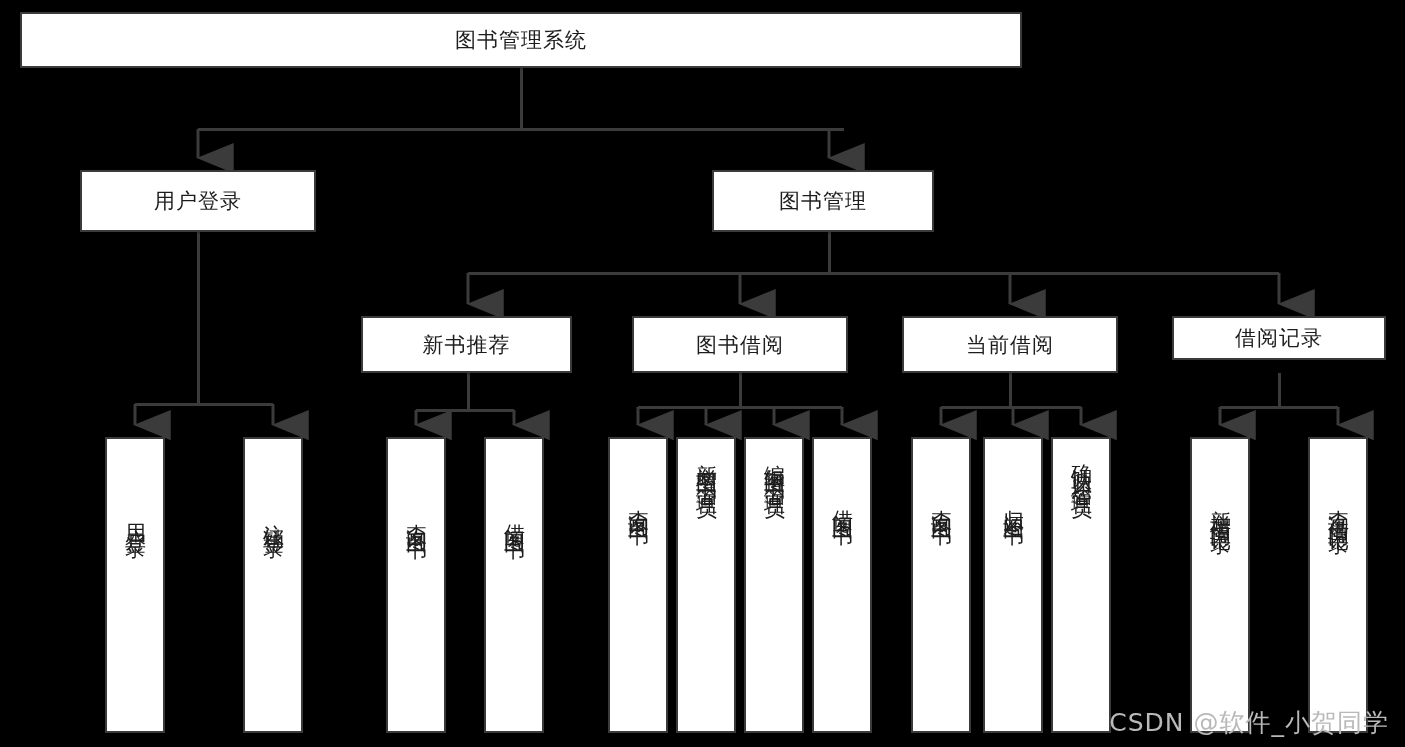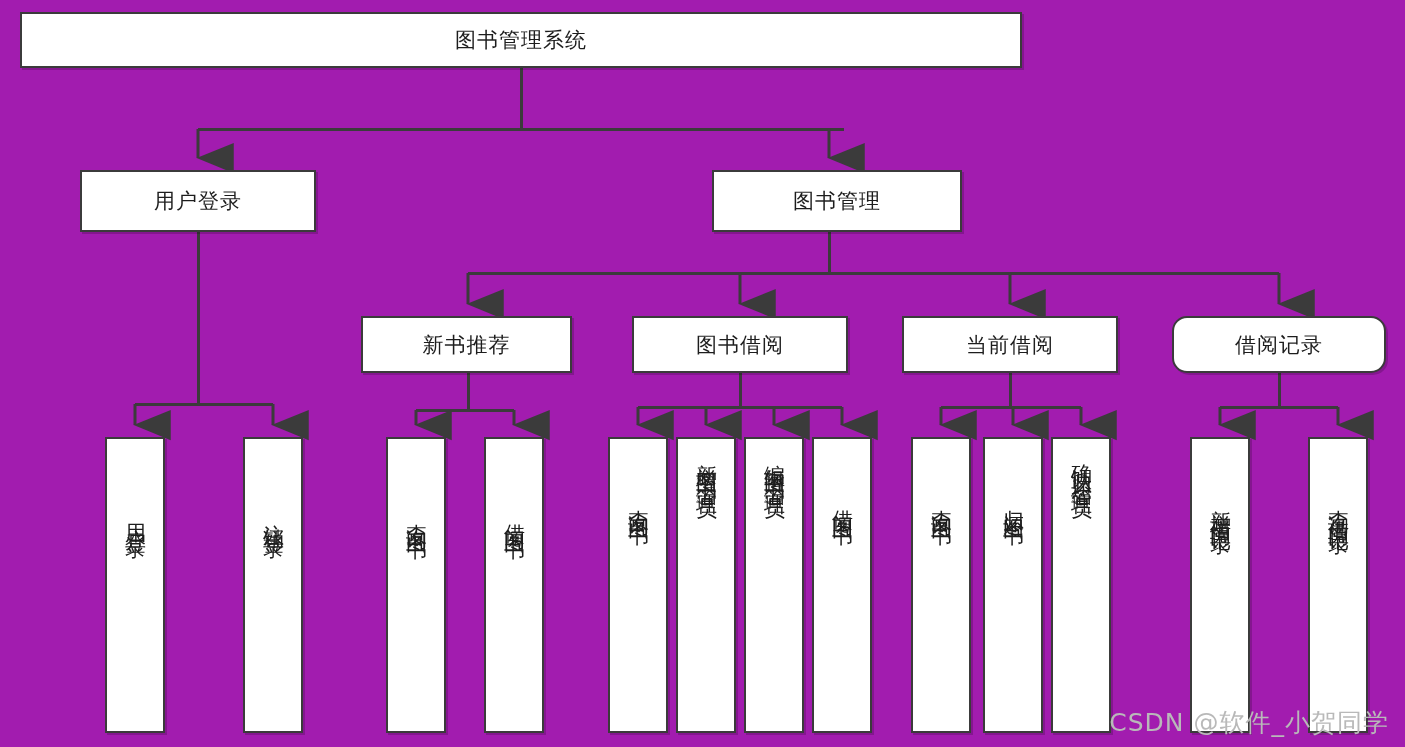--- a/index.html
+++ b/index.html
@@ -7,21 +7,21 @@
     padding: 0;
     background: #ffffff;
   }
   body {
     font-family: "DejaVu Sans", "Liberation Sans", sans-serif;
   }
   #canvas {
     position: relative;
     width: 1405px;
     height: 747px;
-    background: #a21caf;
+    background: #000000;
     overflow: hidden;
   }
   #wires {
     position: absolute;
     left: 0;
     top: 0;
     width: 1405px;
     height: 747px;
     pointer-events: none;
   }
@@ -142,34 +142,34 @@
     </g>
   </svg>
 
   <div class="node h" style="left:20px; top:12px; width:1002px; height:56px;">
     <span>图书管理系统</span>
   </div>
 
   <div class="node h" style="left:80px; top:170px; width:236px; height:62px;">
     <span>用户登录</span>
   </div>
-  <div class="node h" style="left:712px; top:170px; width:250px; height:62px;justify-content:center;">
+  <div class="node h" style="left:712px; top:170px; width:222px; height:62px;justify-content:center;">
     <span>图书管理</span>
   </div>
 
   <div class="node h" style="left:361px; top:316px; width:211px; height:57px;">
     <span>新书推荐</span>
   </div>
   <div class="node h" style="left:632px; top:316px; width:216px; height:57px;">
     <span>图书借阅</span>
   </div>
   <div class="node h" style="left:902px; top:316px; width:216px; height:57px;">
     <span>当前借阅</span>
   </div>
-  <div class="node h" style="left:1172px; top:316px; width:214px; height:57px;border-radius:15px;">
+  <div class="node h" style="left:1172px; top:316px; width:214px; height:44px;">
     <span>借阅记录</span>
   </div>
 
   <div class="node v mid" style="left:105px; top:437px; width:60px; height:296px;">
     <span class="vtext">用户登录</span>
   </div>
   <div class="node v mid" style="left:243px; top:437px; width:60px; height:296px;">
     <span class="vtext">注销登录</span>
   </div>
 

